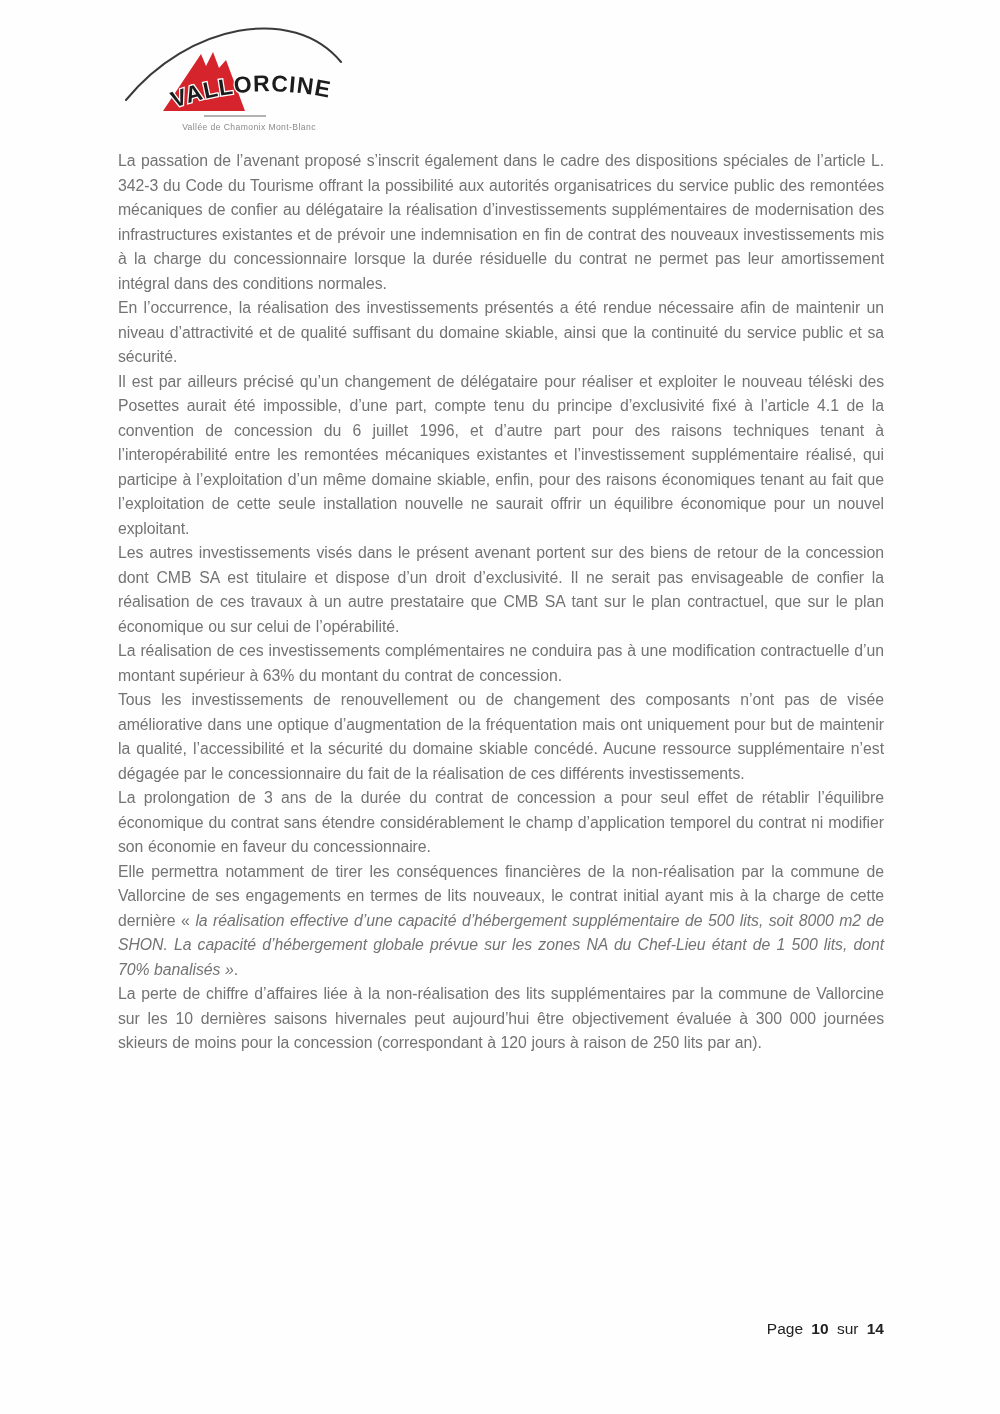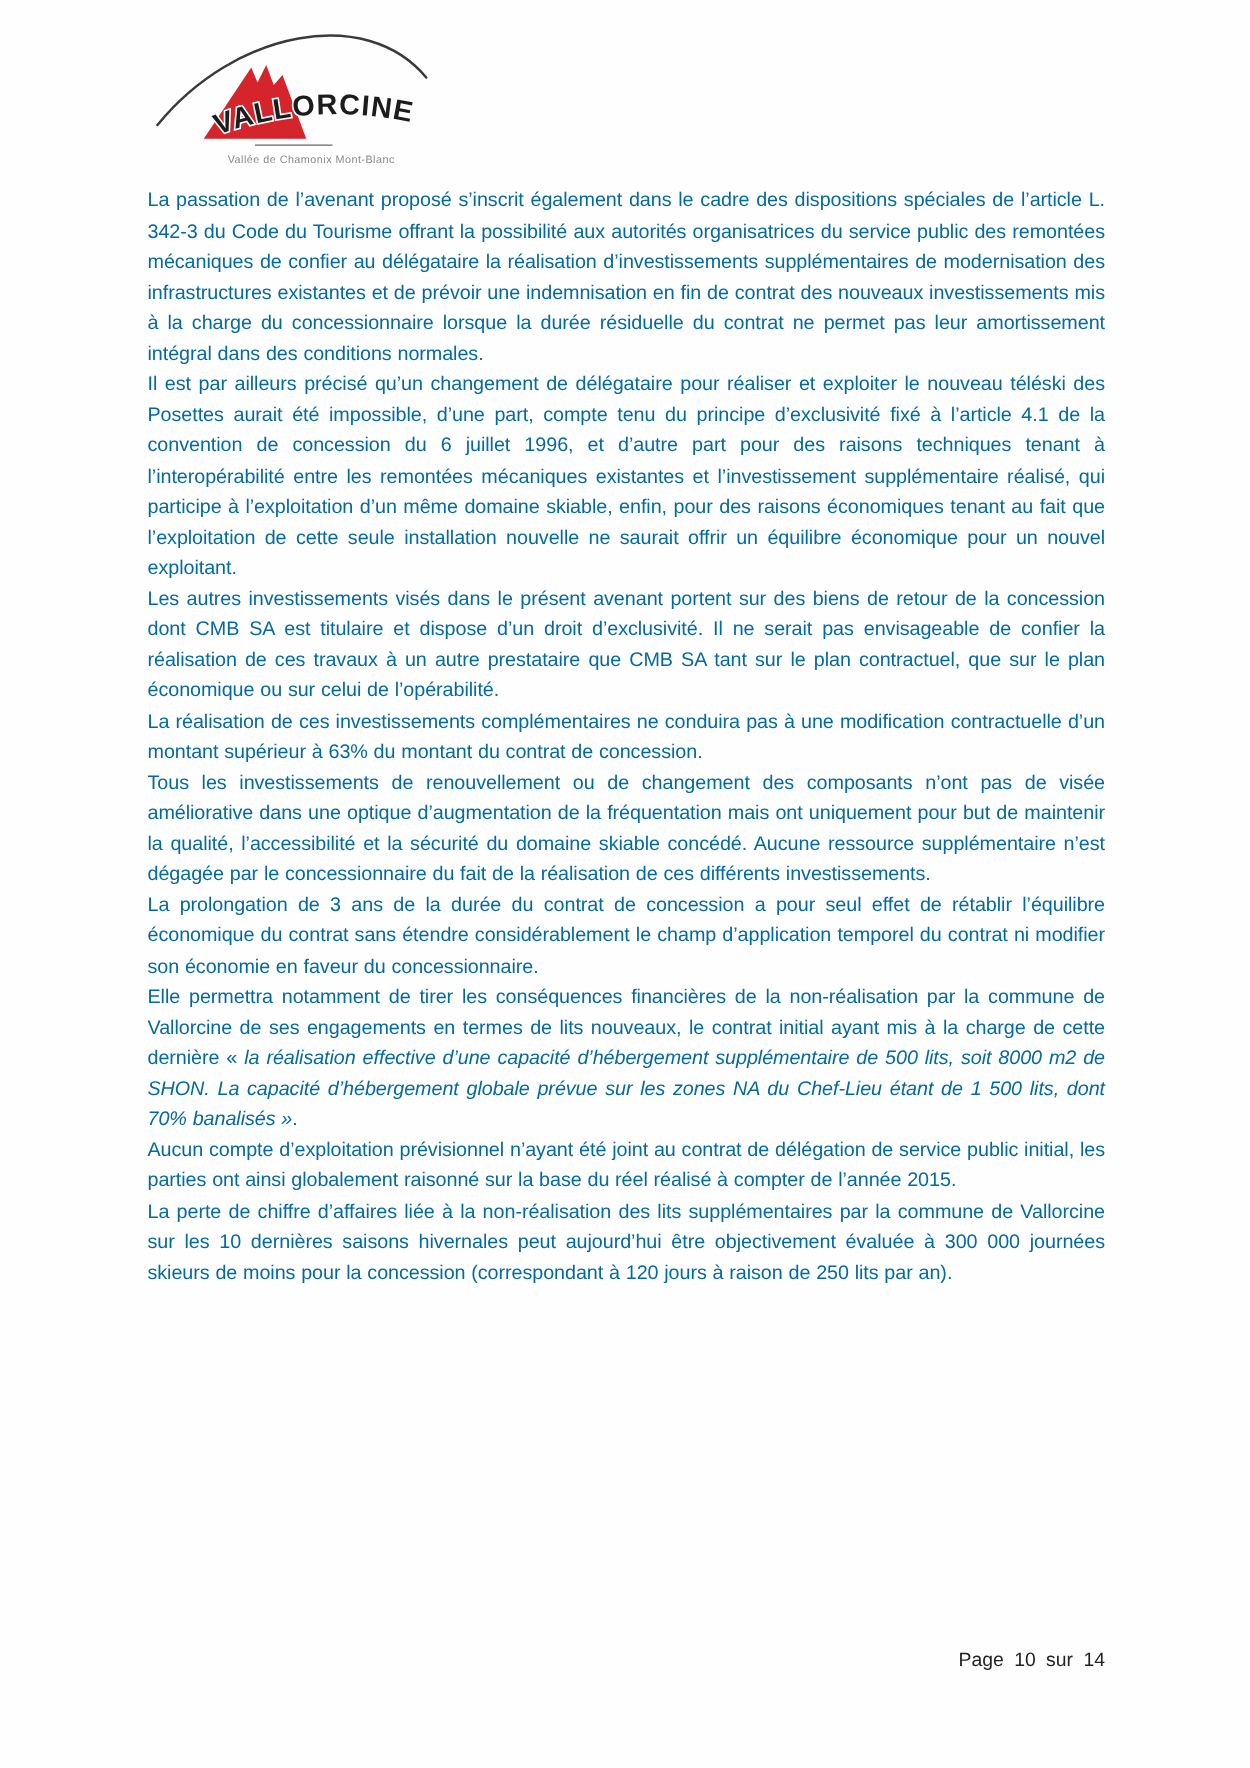--- a/index.html
+++ b/index.html
@@ -12,31 +12,31 @@
     overflow:hidden;
   }
   .page{position:absolute;inset:0;background:#fefefe;}
   .logo{position:absolute;left:118px;top:16px;width:240px;height:128px;}
   .content{position:absolute;left:118px;top:149px;width:766px;}
   p.para{
     margin:0;
     text-align:justify;
     font-size:15.8px;
     line-height:24.5px;
-    color:#0369a1;
+    color:#737373;
     letter-spacing:-0.05px;
     word-spacing:0.3px;
   }
   p.para em{font-style:italic;}
   .footer{
     position:absolute;left:118px;top:1318px;width:766px;
     text-align:right;
     font-size:15.5px;line-height:22px;color:#222;
   }
-  .footer b{font-weight:normal;}
+  .footer b{font-weight:bold;}
   .footer span,.footer b{margin-left:4px;}
   .footer span:first-child{margin-left:0;text-align:right;}
 </style>
 </head>
 <body>
 
 <div class="page">
 
   <svg class="logo" viewBox="0 0 240 128" aria-hidden="true">
 
@@ -51,27 +51,27 @@
       <textPath href="#brandArc">VALLORCINE</textPath>
     </text>
 
     <line x1="86" y1="100" x2="148" y2="100" stroke="#666" stroke-width="1"></line>
 
     <text x="131" y="114" text-anchor="middle" font-family="Liberation Sans, sans-serif" font-size="8.6" letter-spacing="0.4" fill="#8a8a8a">Vallée de Chamonix Mont-Blanc</text>
   </svg>
 
   <div class="content">
       <p class="para"><span>La passation de l’avenant proposé s’inscrit également dans le cadre des dispositions spéciales de l’article L. 342-3 du Code du Tourisme offrant la possibilité aux autorités organisatrices du service public des remontées mécaniques de confier au délégataire la réalisation d’investissements supplémentaires de modernisation des infrastructures existantes et de prévoir une indemnisation en fin de contrat des nouveaux investissements mis à la charge du concessionnaire lorsque la durée résiduelle du contrat ne permet pas leur amortissement intégral dans des conditions normales.</span></p>
+      <p class="para"><span>En l’occurrence, la réalisation des investissements présentés a été rendue nécessaire afin de maintenir un niveau d’attractivité et de qualité suffisant du domaine skiable, ainsi que la continuité du service public et sa sécurité.</span></p>
       <p class="para"><span>Il est par ailleurs précisé qu’un changement de délégataire pour réaliser et exploiter le nouveau téléski des Posettes aurait été impossible, d’une part, compte tenu du principe d’exclusivité fixé à l’article 4.1 de la convention de concession du 6 juillet 1996, et d’autre part pour des raisons techniques tenant à l’interopérabilité entre les remontées mécaniques existantes et l’investissement supplémentaire réalisé, qui participe à l’exploitation d’un même domaine skiable, enfin, pour des raisons économiques tenant au fait que l’exploitation de cette seule installation nouvelle ne saurait offrir un équilibre économique pour un nouvel exploitant.</span></p>
       <p class="para"><span>Les autres investissements visés dans le présent avenant portent sur des biens de retour de la concession dont CMB SA est titulaire et dispose d’un droit d’exclusivité.  Il ne serait pas envisageable de confier la réalisation de ces travaux à un autre prestataire que CMB SA tant sur le plan contractuel, que sur le plan économique ou sur celui de l’opérabilité.</span></p>
       <p class="para"><span>La réalisation de ces investissements complémentaires ne conduira pas à une modification contractuelle d’un montant supérieur à 63% du montant du contrat de concession.</span></p>
       <p class="para"><span>Tous les investissements de renouvellement ou de changement des composants n’ont pas de visée améliorative dans une optique d’augmentation de la fréquentation mais ont uniquement pour but de maintenir la qualité, l’accessibilité et la sécurité du domaine skiable concédé. Aucune ressource supplémentaire n’est dégagée par le concessionnaire du fait de la réalisation de ces différents investissements.</span></p>
       <p class="para"><span>La prolongation de 3 ans de la durée du contrat de concession a pour seul effet de rétablir l’équilibre économique du contrat sans étendre considérablement le champ d’application temporel du contrat ni modifier son économie en faveur du concessionnaire.</span></p>
       <p class="para"><span>Elle permettra notamment de tirer les conséquences financières de la non-réalisation par la commune de Vallorcine de ses engagements en termes de lits nouveaux, le contrat initial ayant mis à la charge de cette dernière « </span><em>la réalisation effective d’une capacité d’hébergement supplémentaire de 500 lits, soit 8000 m2 de SHON. La capacité d’hébergement globale prévue sur les zones NA du Chef-Lieu étant de 1 500 lits, dont 70% banalisés »</em><span>.</span></p>
-      <p class="para"><span>Aucun compte d’exploitation prévisionnel n’ayant été joint au contrat de délégation de service public initial, les parties ont ainsi globalement raisonné sur la base du réel réalisé à compter de l’année 2015.</span></p>
       <p class="para"><span>La perte de chiffre d’affaires liée à la non-réalisation des lits supplémentaires par la commune de Vallorcine sur les 10 dernières saisons hivernales peut aujourd’hui être objectivement évaluée à 300 000 journées skieurs de moins pour la concession (correspondant à 120 jours à raison de 250 lits par an).</span></p>
     </div>
 
   <div class="footer">
     <span>Page</span>
     <b>10</b>
     <span>sur</span>
     <b>14</b>
   </div>
 

